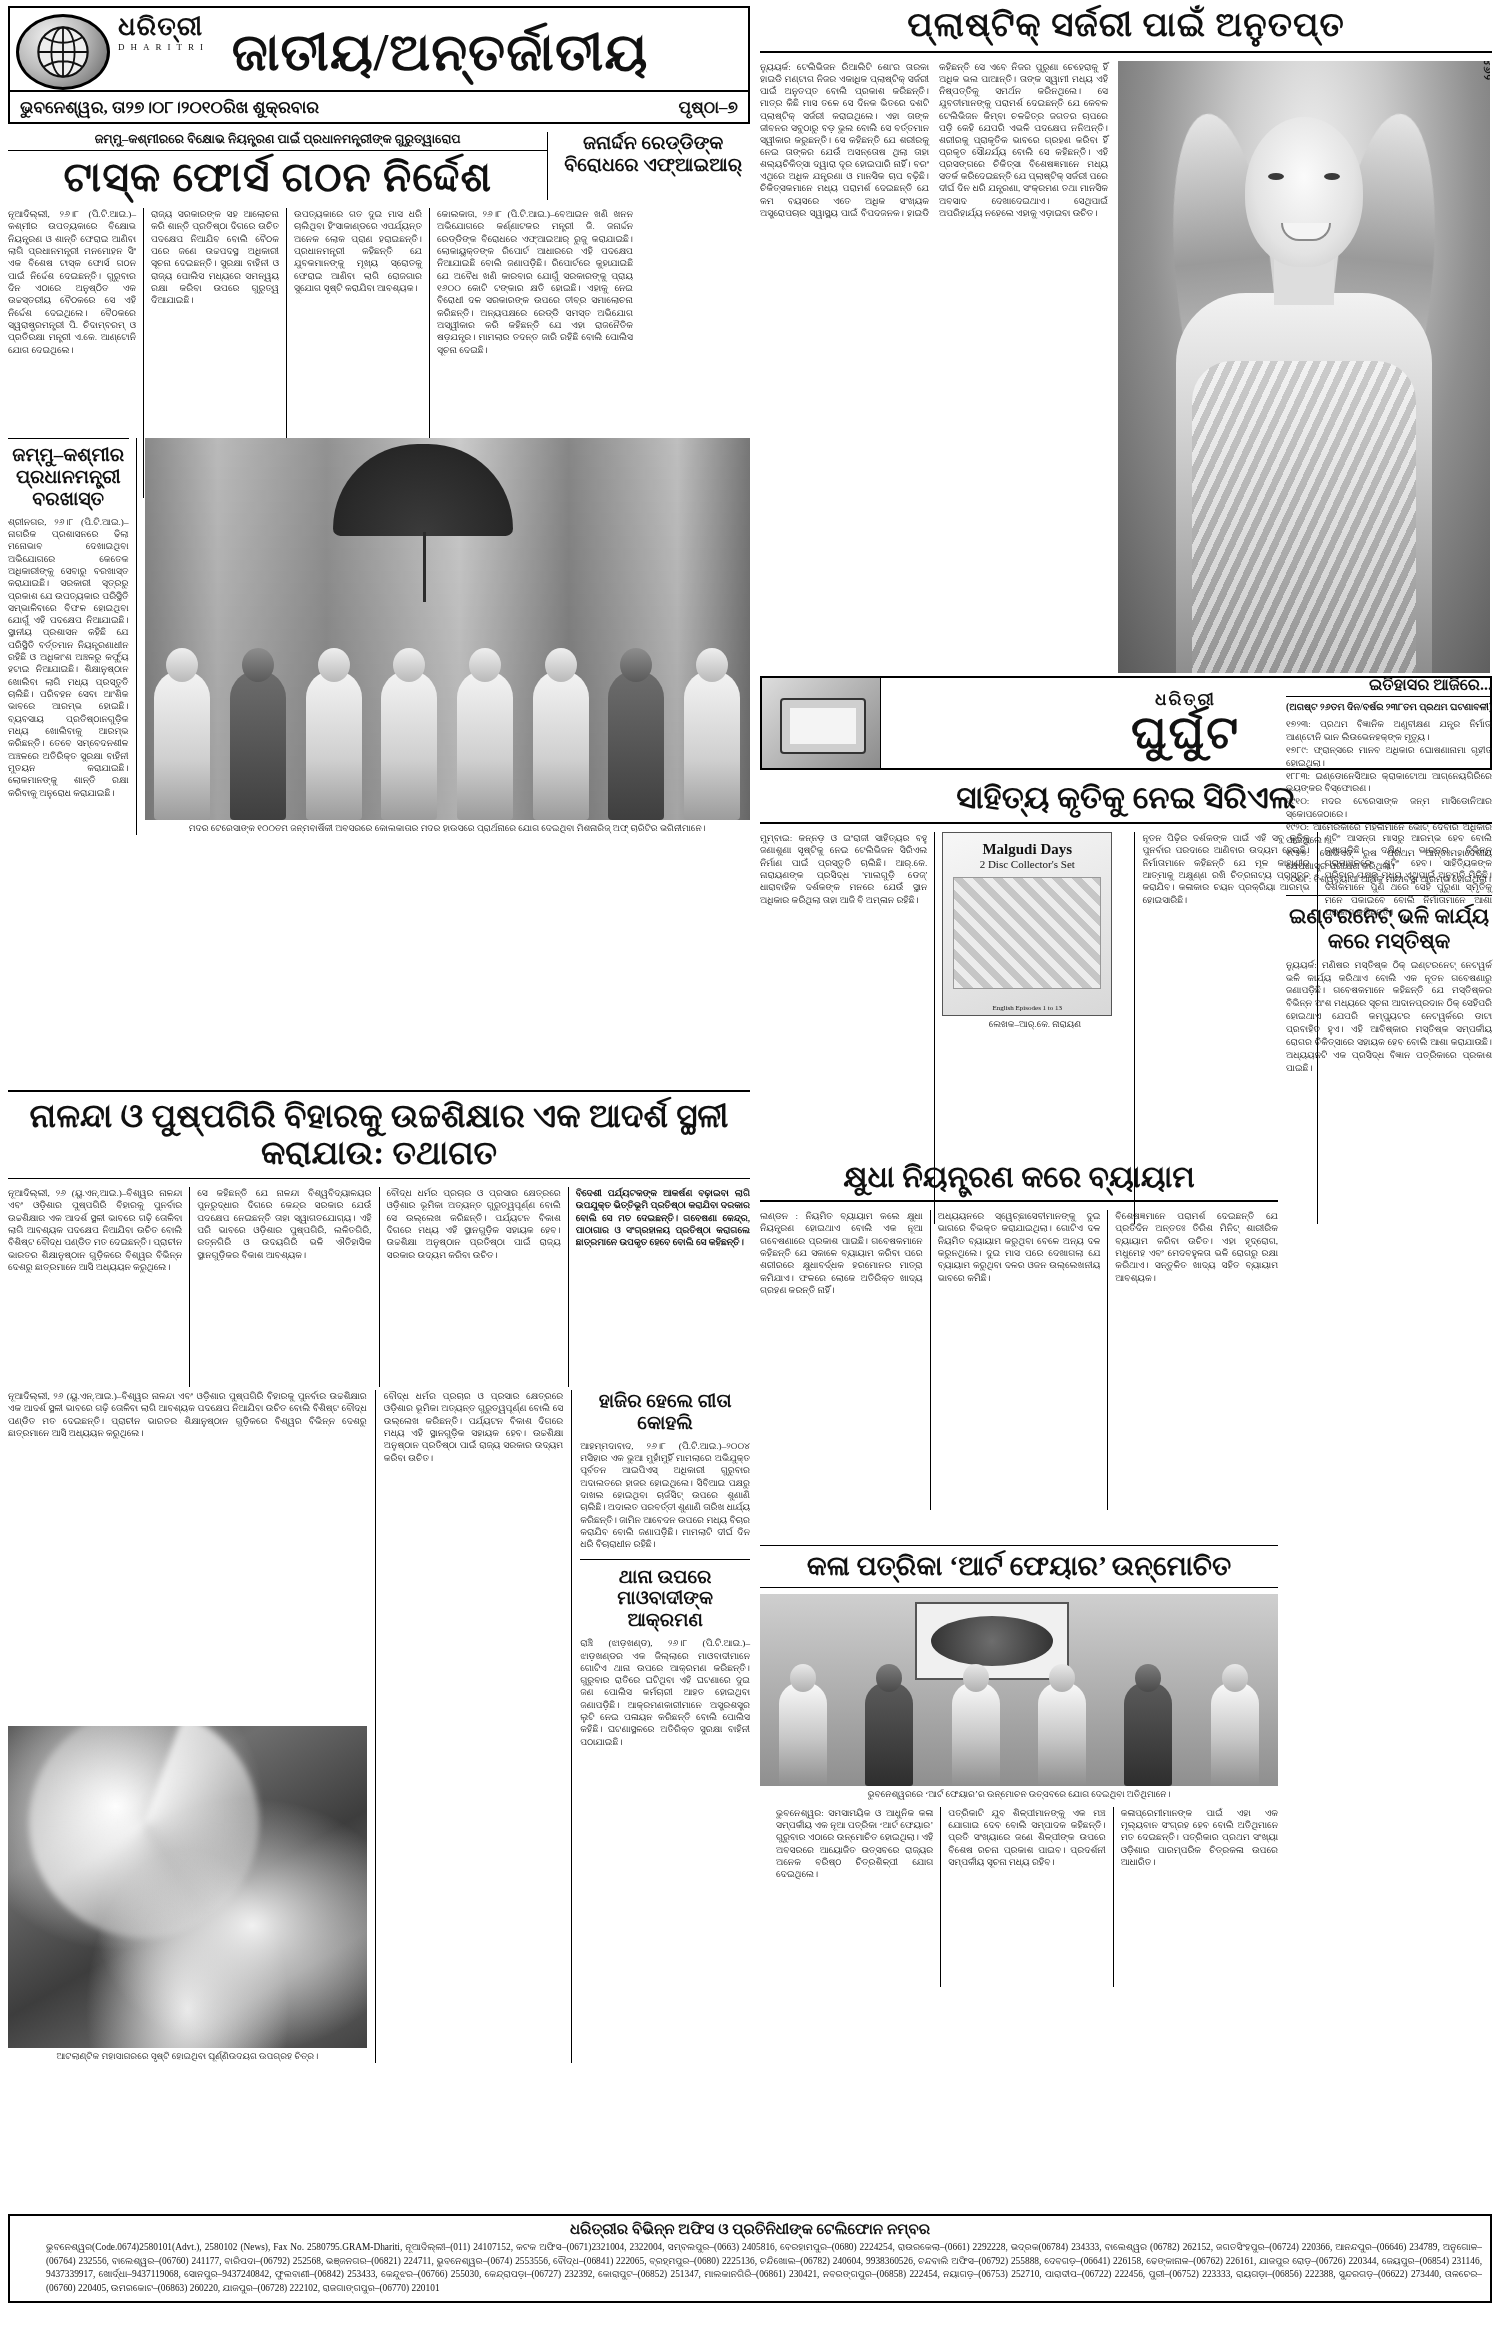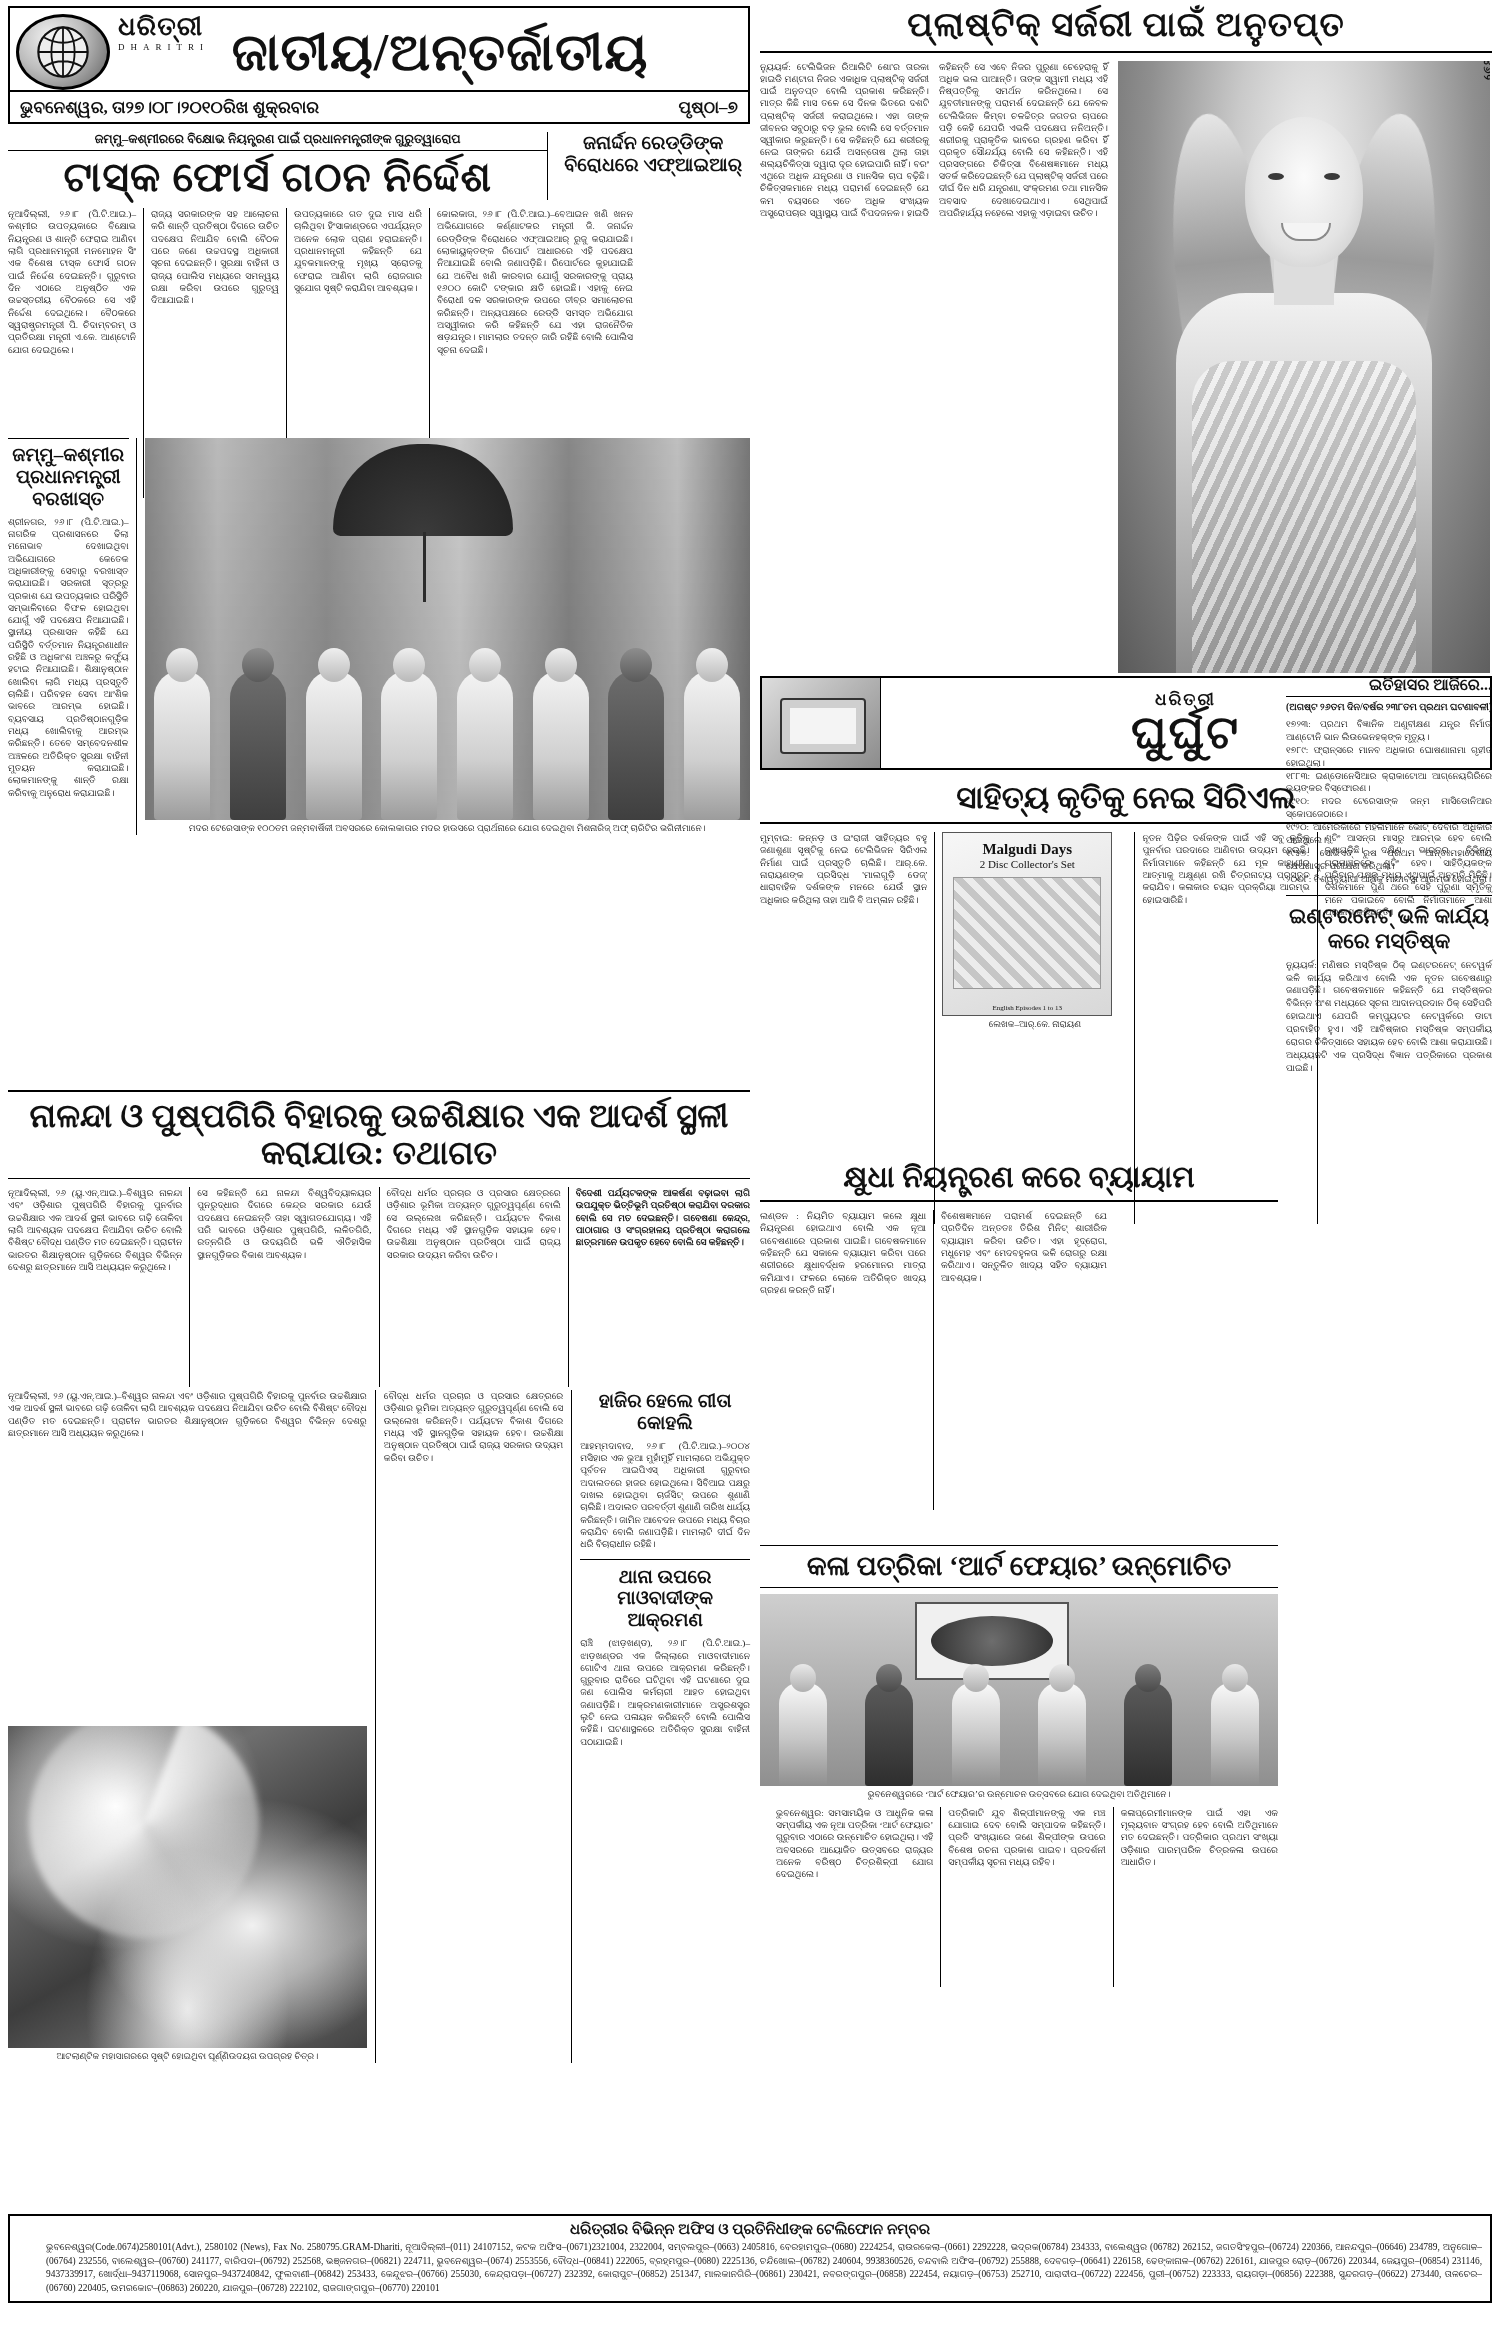--- a/index.html
+++ b/index.html
@@ -303,20 +303,21 @@
       <div>୨୦୦୮: ବିଶ୍ୱବ୍ୟାପୀ ଆର୍ଥିକ ମାନ୍ଦାବସ୍ଥା ଆରମ୍ଭ ହୋଇଥିଲା।</div>
     </div>
     <div class="rail-hd2">ଇଣ୍ଟରନେଟ୍ ଭଳି କାର୍ଯ୍ୟ କରେ ମସ୍ତିଷ୍କ</div>
     <div class="rail-body">ନ୍ୟୁୟର୍କ: ମଣିଷର ମସ୍ତିଷ୍କ ଠିକ୍ ଇଣ୍ଟରନେଟ୍ ନେଟୱର୍କ ଭଳି କାର୍ଯ୍ୟ କରିଥାଏ ବୋଲି ଏକ ନୂତନ ଗବେଷଣାରୁ ଜଣାପଡ଼ିଛି। ଗବେଷକମାନେ କହିଛନ୍ତି ଯେ ମସ୍ତିଷ୍କର ବିଭିନ୍ନ ଅଂଶ ମଧ୍ୟରେ ସୂଚନା ଆଦାନପ୍ରଦାନ ଠିକ୍ ସେହିପରି ହୋଇଥାଏ ଯେପରି କମ୍ପ୍ୟୁଟର ନେଟୱର୍କରେ ଡାଟା ପ୍ରବାହିତ ହୁଏ। ଏହି ଆବିଷ୍କାର ମସ୍ତିଷ୍କ ସମ୍ପର୍କୀୟ ରୋଗର ଚିକିତ୍ସାରେ ସହାୟକ ହେବ ବୋଲି ଆଶା କରାଯାଉଛି। ଅଧ୍ୟୟନଟି ଏକ ପ୍ରସିଦ୍ଧ ବିଜ୍ଞାନ ପତ୍ରିକାରେ ପ୍ରକାଶ ପାଇଛି।</div>
   </div>
 
   <div class="sudha">
     <div class="sudha-hd">କ୍ଷୁଧା ନିୟନ୍ତ୍ରଣ କରେ ବ୍ୟାୟାମ</div>
     <div class="colwrap" style="height:300px;">
       <div class="col" style="width:166px;padding-right:7px;">ଲଣ୍ଡନ : ନିୟମିତ ବ୍ୟାୟାମ କଲେ କ୍ଷୁଧା ନିୟନ୍ତ୍ରଣ ହୋଇଥାଏ ବୋଲି ଏକ ନୂଆ ଗବେଷଣାରେ ପ୍ରକାଶ ପାଇଛି। ଗବେଷକମାନେ କହିଛନ୍ତି ଯେ ସକାଳେ ବ୍ୟାୟାମ କରିବା ପରେ ଶରୀରରେ କ୍ଷୁଧାବର୍ଦ୍ଧକ ହରମୋନର ମାତ୍ରା କମିଯାଏ। ଫଳରେ ଲୋକେ ଅତିରିକ୍ତ ଖାଦ୍ୟ ଗ୍ରହଣ କରନ୍ତି ନାହିଁ।</div>
+      <div class="col vsep" style="width:166px;padding:0 7px;">ଅଧ୍ୟୟନରେ ସ୍ୱେଚ୍ଛାସେବୀମାନଙ୍କୁ ଦୁଇ ଭାଗରେ ବିଭକ୍ତ କରାଯାଇଥିଲା। ଗୋଟିଏ ଦଳ ନିୟମିତ ବ୍ୟାୟାମ କରୁଥିବା ବେଳେ ଅନ୍ୟ ଦଳ କରୁନଥିଲେ। ଦୁଇ ମାସ ପରେ ଦେଖାଗଲା ଯେ ବ୍ୟାୟାମ କରୁଥିବା ଦଳର ଓଜନ ଉଲ୍ଲେଖନୀୟ ଭାବରେ କମିଛି।</div>
       <div class="col vsep" style="width:166px;padding-left:7px;">ବିଶେଷଜ୍ଞମାନେ ପରାମର୍ଶ ଦେଇଛନ୍ତି ଯେ ପ୍ରତିଦିନ ଅନ୍ତତଃ ତିରିଶ ମିନିଟ୍ ଶାରୀରିକ ବ୍ୟାୟାମ କରିବା ଉଚିତ। ଏହା ହୃଦ୍‌ରୋଗ, ମଧୁମେହ ଏବଂ ମେଦବହୁଳତା ଭଳି ରୋଗରୁ ରକ୍ଷା କରିଥାଏ। ସନ୍ତୁଳିତ ଖାଦ୍ୟ ସହିତ ବ୍ୟାୟାମ ଆବଶ୍ୟକ।</div>
     </div>
   </div>
 
   <div class="kala">
     <div class="kala-hd">କଳା ପତ୍ରିକା ‘ଆର୍ଟ ଫେୟାର’ ଉନ୍ମୋଚିତ</div>
     <div class="panel" style="height:192px;margin-top:6px;">
       <div class="screen"></div>
       <div class="people">
         <div class="pp"></div>

